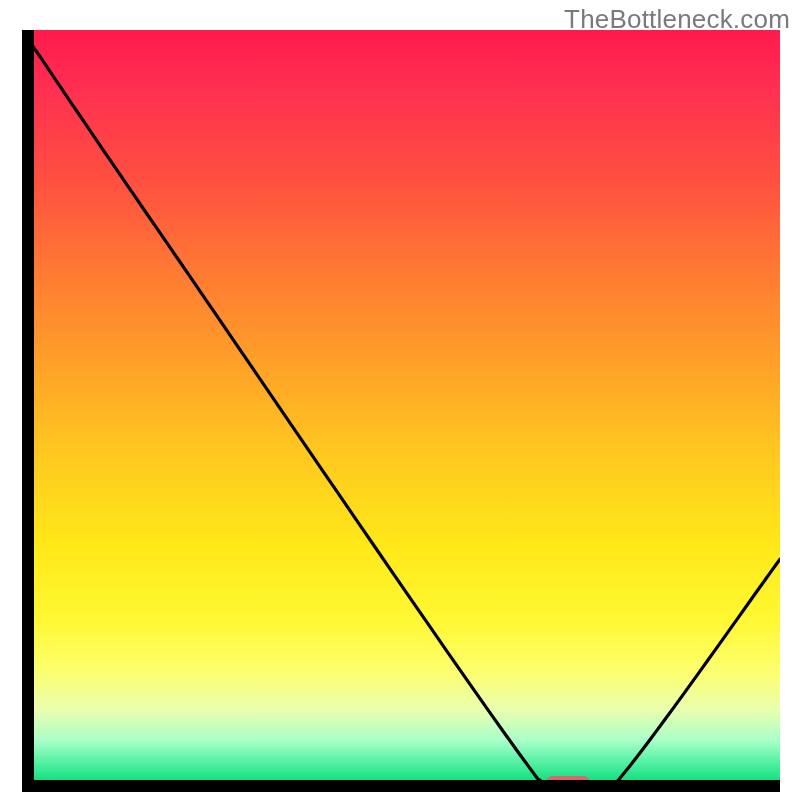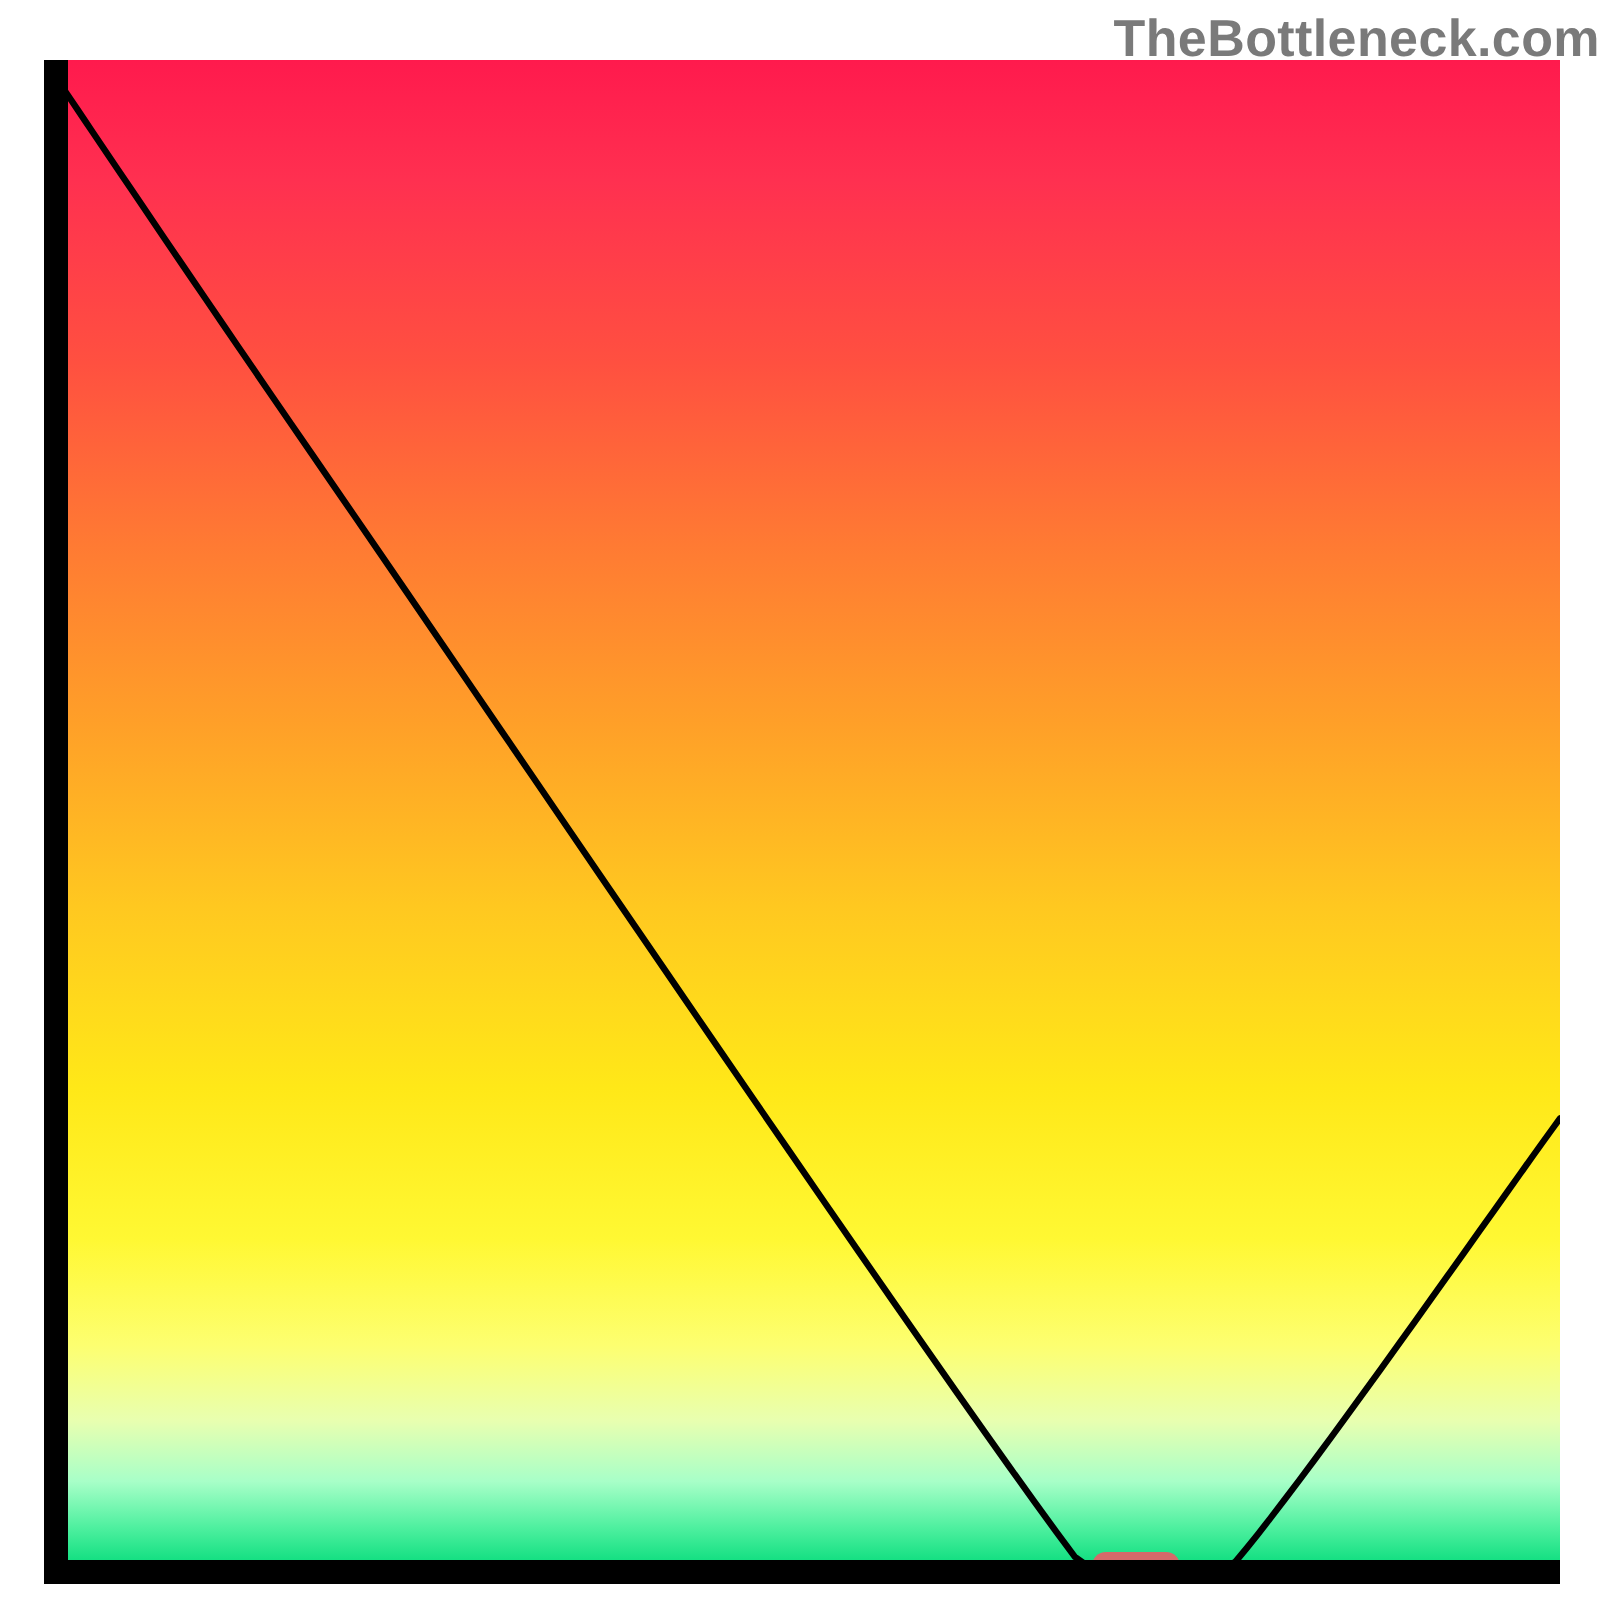--- a/index.html
+++ b/index.html
@@ -43,24 +43,24 @@
     position: absolute;
     left: 22px;
     top: 780px;
     width: 758px;
     height: 12px;
     background: #000;
   }
   .watermark {
     position: absolute;
     top: 4px;
-    right: 0;
+    right: 10px;
     font-family: Arial, Helvetica, sans-serif;
     font-size: 26px;
-    font-weight: 700;
+    font-weight: 400;
     color: #7a7a7a;
     letter-spacing: 0.2px;
   }
   .curve {
     position: absolute;
     left: 22px;
     top: 30px;
     width: 758px;
     height: 756px;
     pointer-events: none;

